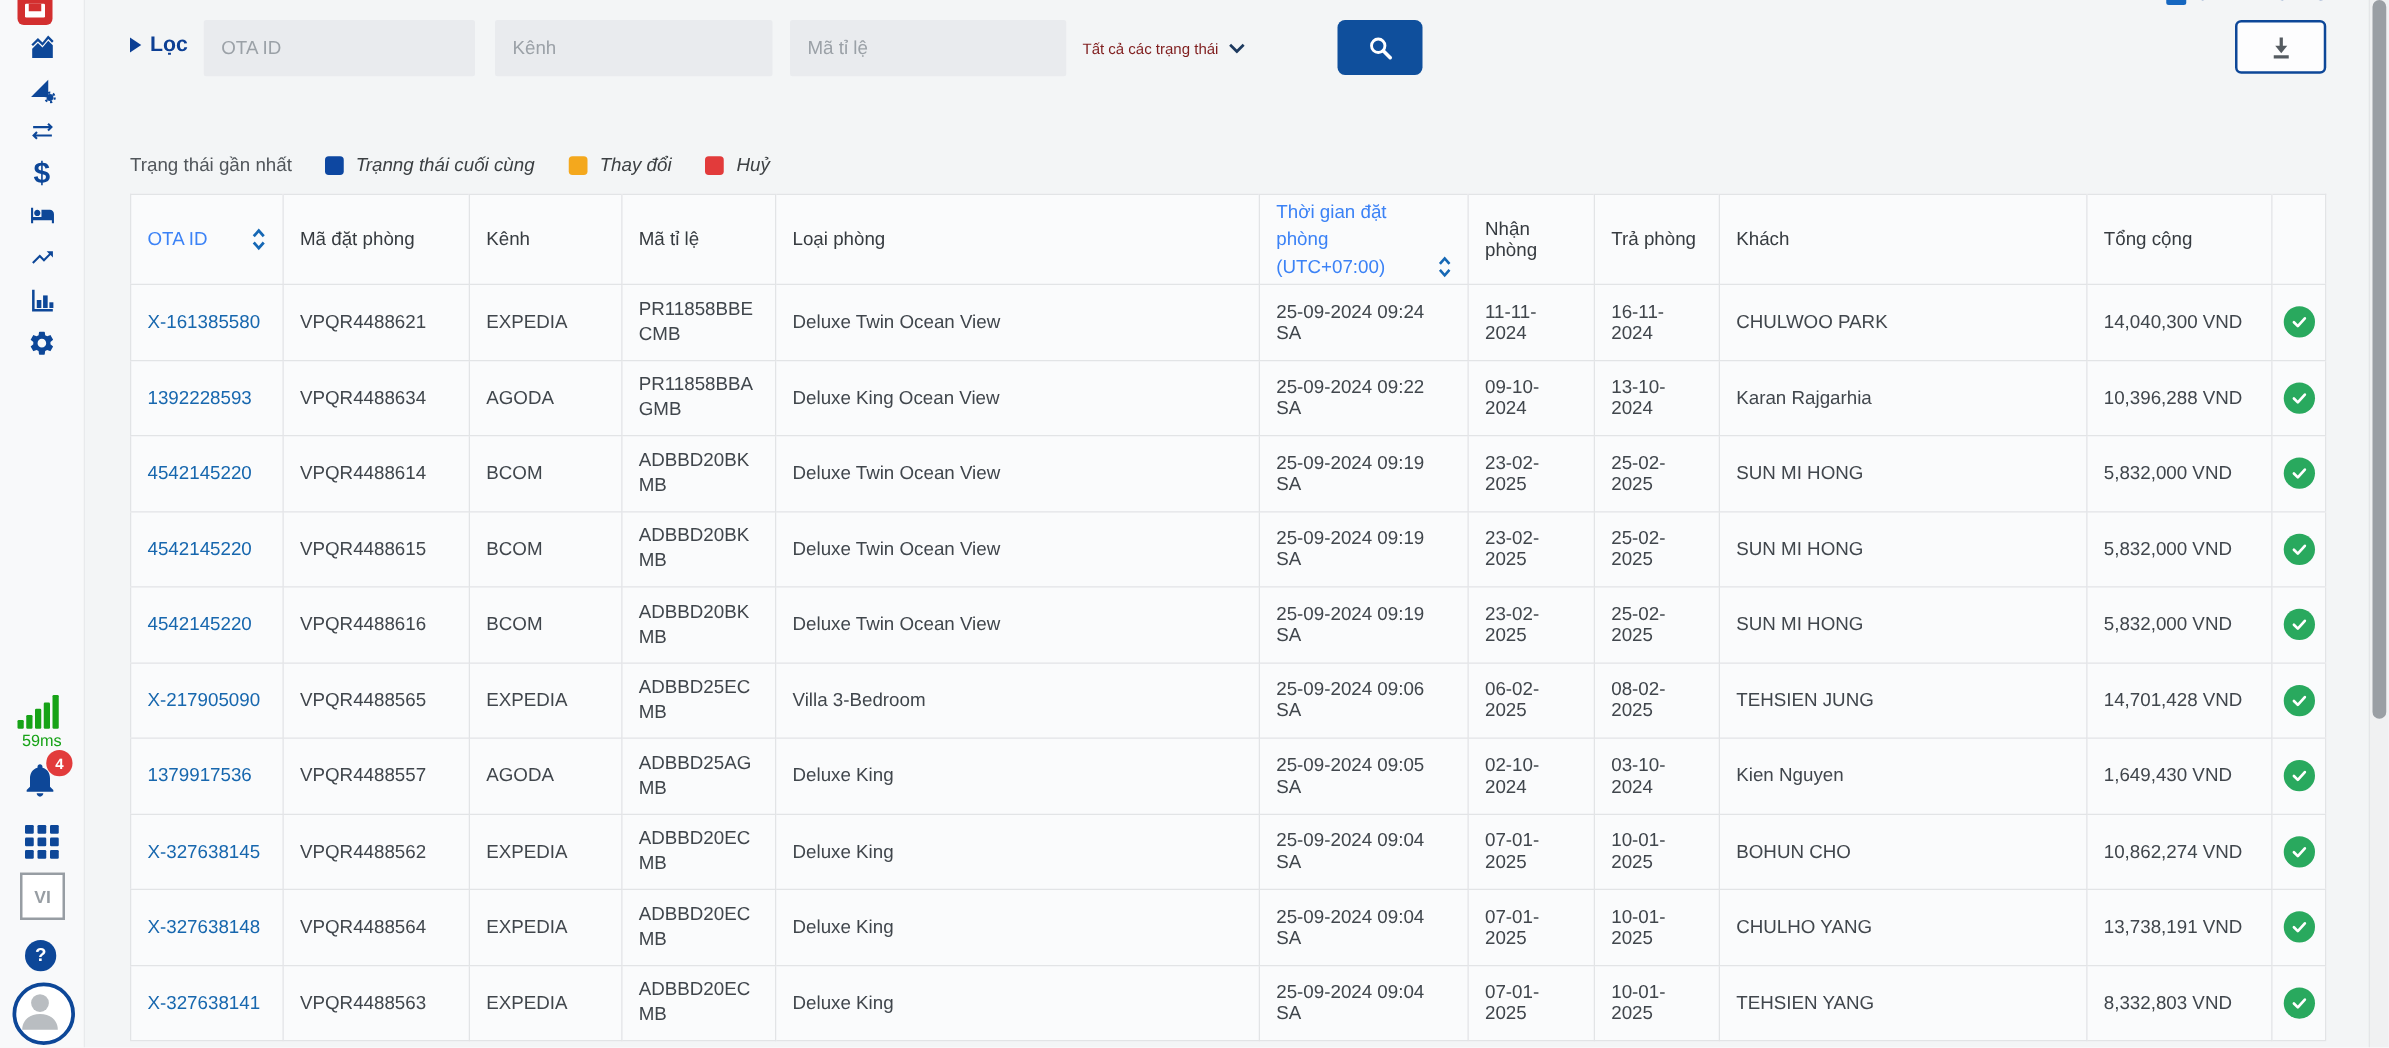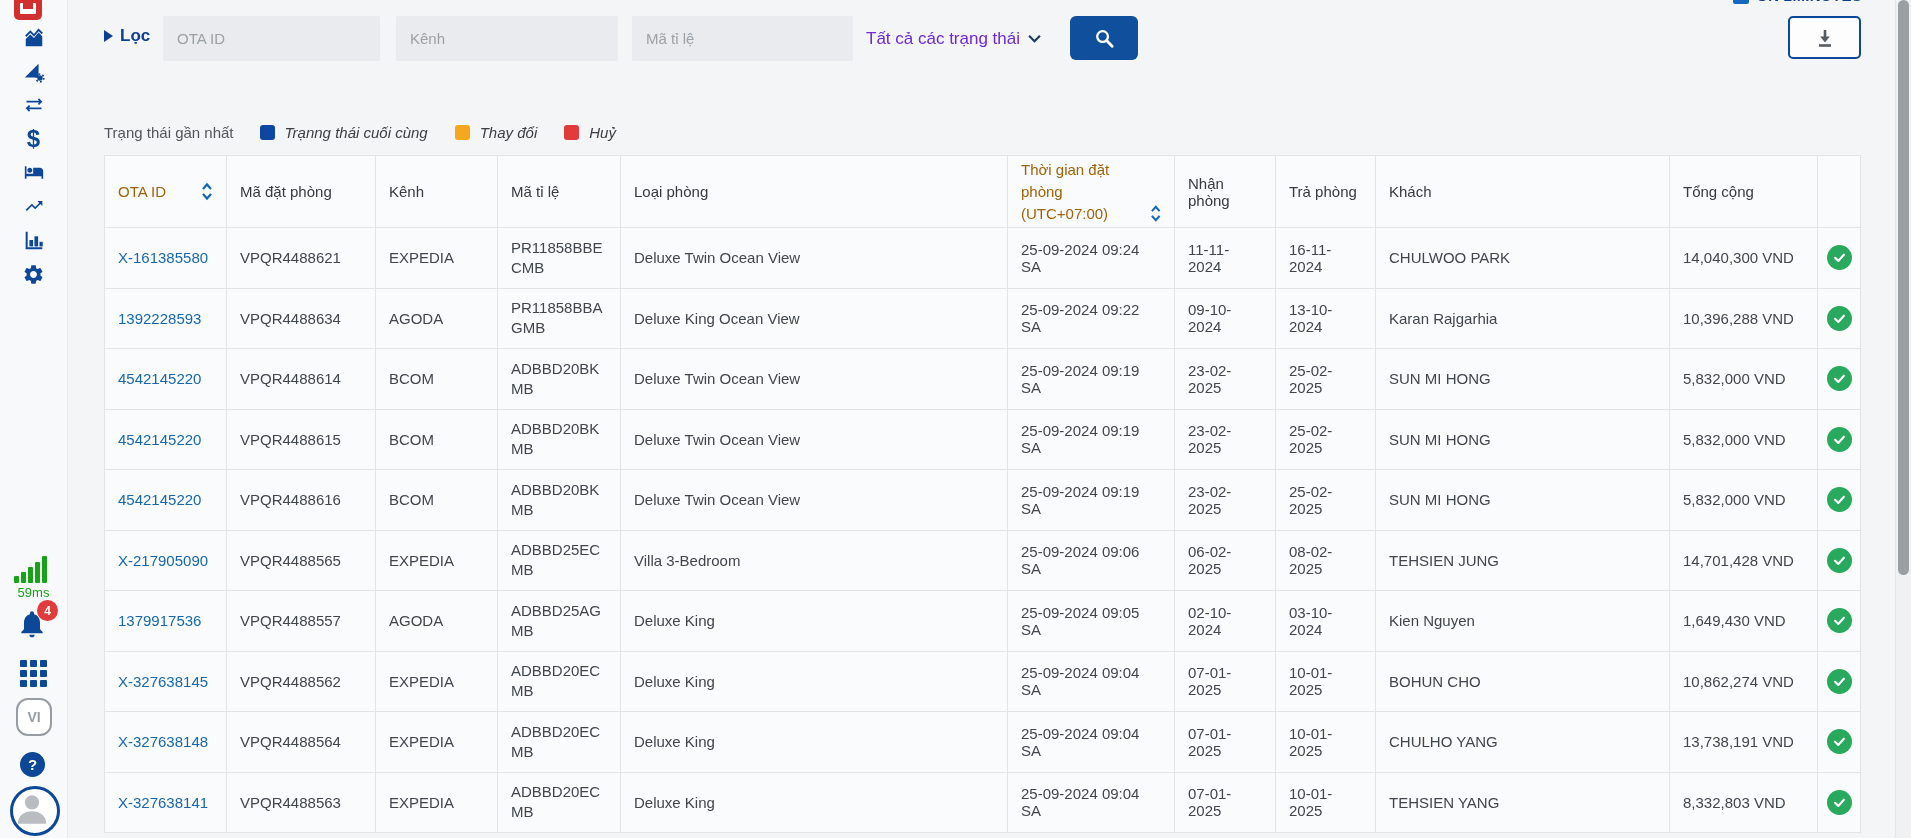--- a/index.html
+++ b/index.html
@@ -18,30 +18,30 @@
   .logo-box{position:absolute;top:-7px;left:14px;width:28px;height:27px;background:#d32f2f;border-radius:5px;}
   .logo-box .logo-inner{position:absolute;left:6px;top:10px;width:16px;height:11px;background:#fff;border-radius:1px;}
   .logo-box .logo-inner2{position:absolute;left:9px;top:10px;width:10px;height:6px;background:#d32f2f;}
   .signal{position:absolute;left:14px;top:555px;width:38px;height:28px;display:flex;align-items:flex-end;gap:2px;}
   .signal i{display:block;width:5px;background:#17a317;border-radius:1px;}
   .latency{position:absolute;left:0;top:585px;width:67px;text-align:center;color:#17a317;font-size:13px;}
   .bell-wrap{position:absolute;left:16px;top:608px;width:36px;height:36px;cursor:pointer;}
   .badge{position:absolute;right:-6px;top:-8px;min-width:21px;height:21px;border-radius:50%;background:#e23b3b;color:#fff;font-size:12px;font-weight:bold;display:flex;align-items:center;justify-content:center;}
   .apps-grid{position:absolute;left:20px;top:660px;width:27px;height:27px;display:grid;grid-template-columns:repeat(3,7px);grid-template-rows:repeat(3,7px);gap:3px;cursor:pointer;}
   .apps-grid i{background:#0d4798;display:block;border-radius:1px;}
-  .lang-box{position:absolute;left:16px;top:698px;width:32px;height:34px;border:2px solid #979da3;border-radius:12px;color:#979da3;font-size:14px;font-weight:bold;display:flex;align-items:center;justify-content:center;background:#fff;cursor:pointer;}
+  .lang-box{position:absolute;left:16px;top:698px;width:32px;height:34px;border:2px solid #979da3;border-radius:0;color:#979da3;font-size:14px;font-weight:bold;display:flex;align-items:center;justify-content:center;background:#fff;cursor:pointer;}
   .help-circle{position:absolute;left:20px;top:752px;width:25px;height:25px;border-radius:50%;background:#0d4798;color:#fff;font-size:15px;font-weight:bold;display:flex;align-items:center;justify-content:center;cursor:pointer;}
   .avatar{position:absolute;left:10px;top:786px;width:44px;height:44px;border-radius:50%;border:3px solid #0d4798;background:#fff;overflow:hidden;cursor:pointer;}
 
   
   .filter-label{position:absolute;left:104px;top:26px;display:flex;align-items:center;gap:7px;color:#0c3f94;font-weight:bold;font-size:17px;cursor:pointer;}
   .tri-right{width:0;height:0;border-left:9px solid #0c3f94;border-top:6px solid transparent;border-bottom:6px solid transparent;}
   .f-input{position:absolute;top:16px;height:45px;background:#e9ebee;border:none;outline:none;border-radius:2px;padding:0 14px;font-size:15px;color:#40464c;font-family:inherit;box-sizing:border-box;}
   .f-input::placeholder{color:#9ba1a7;}
-  .f-dropdown{position:absolute;left:866px;top:16px;width:184px;height:45px;display:flex;align-items:center;gap:8px;color:#6d28d9;font-size:17px;cursor:pointer;background:transparent;}
+  .f-dropdown{position:absolute;left:866px;top:16px;width:184px;height:45px;display:flex;align-items:center;gap:8px;color:#7f1d1d;font-size:12px;cursor:pointer;background:transparent;}
   .search-btn{position:absolute;left:1070px;top:16px;width:68px;height:44px;background:#0f4f9c;border:none;border-radius:6px;display:flex;align-items:center;justify-content:center;cursor:pointer;}
   .download-btn{position:absolute;left:1788px;top:16px;width:73px;height:43px;background:#fdfdfe;border:2px solid #0d4798;border-radius:5px;display:flex;align-items:center;justify-content:center;cursor:pointer;box-sizing:border-box;}
   .cropped-brand{position:absolute;top:-13px;right:49px;display:flex;align-items:center;gap:7px;color:#0c3f94;font-weight:bold;font-size:15px;letter-spacing:.3px;}
   .brand-ico{width:16px;height:16px;background:#1667c0;border-radius:2px;position:relative;}
   .brand-ico::after{content:"";position:absolute;left:3px;top:7px;right:3px;height:2px;background:#fff;}
 
   
   .legend{position:absolute;left:104px;top:124px;display:flex;align-items:center;font-size:15px;color:#3c4043;}
   .legend .l-title{color:#51565b;margin-right:26px;text-align:center;}
   .l-item{display:flex;align-items:center;margin-right:27px;font-style:italic;}
@@ -53,21 +53,21 @@
   
   .tbl-wrap{position:absolute;left:104px;top:155px;width:1756px;}
   table{border-collapse:collapse;table-layout:fixed;width:1756px;background:#fafbfc;border:1px solid #e2e4e6;}
   th,td{border-right:1px solid #e2e4e6;border-bottom:1px solid #e2e4e6;padding:0 13px;text-align:left;vertical-align:middle;font-weight:normal;}
   th:last-child,td:last-child{border-right:none;}
   thead tr{height:72px;}
   tbody tr{height:60.5px;}
   th{font-size:15px;color:#363b40;}
   td{font-size:15px;color:#40464c;}
   .th-flex{display:flex;align-items:center;justify-content:space-between;}
-  .th-blue{color:#a16207;cursor:pointer;}
+  .th-blue{color:#3b82f6;cursor:pointer;}
   .time-lines{line-height:22px;}
   .col-rate td,.td-rate{word-break:break-all;}
   .td-rate{word-break:break-all;line-height:20px;}
   .ota-link{color:#1767ae;cursor:pointer;text-decoration:none;}
   .check-circle{width:25px;height:25px;border-radius:50%;background:#29a95e;display:flex;align-items:center;justify-content:center;margin:0 auto;}
   .td-status{text-align:center;padding:0 4px;}
 
   
   .scrollbar{position:absolute;right:0;top:0;width:15px;height:838px;background:#f0f1f2;border-left:1px solid #e4e6e8;}
   .scroll-thumb{position:absolute;left:2px;top:0;width:11px;height:575px;background:#9a9fa4;border-radius:6px;cursor:pointer;}

